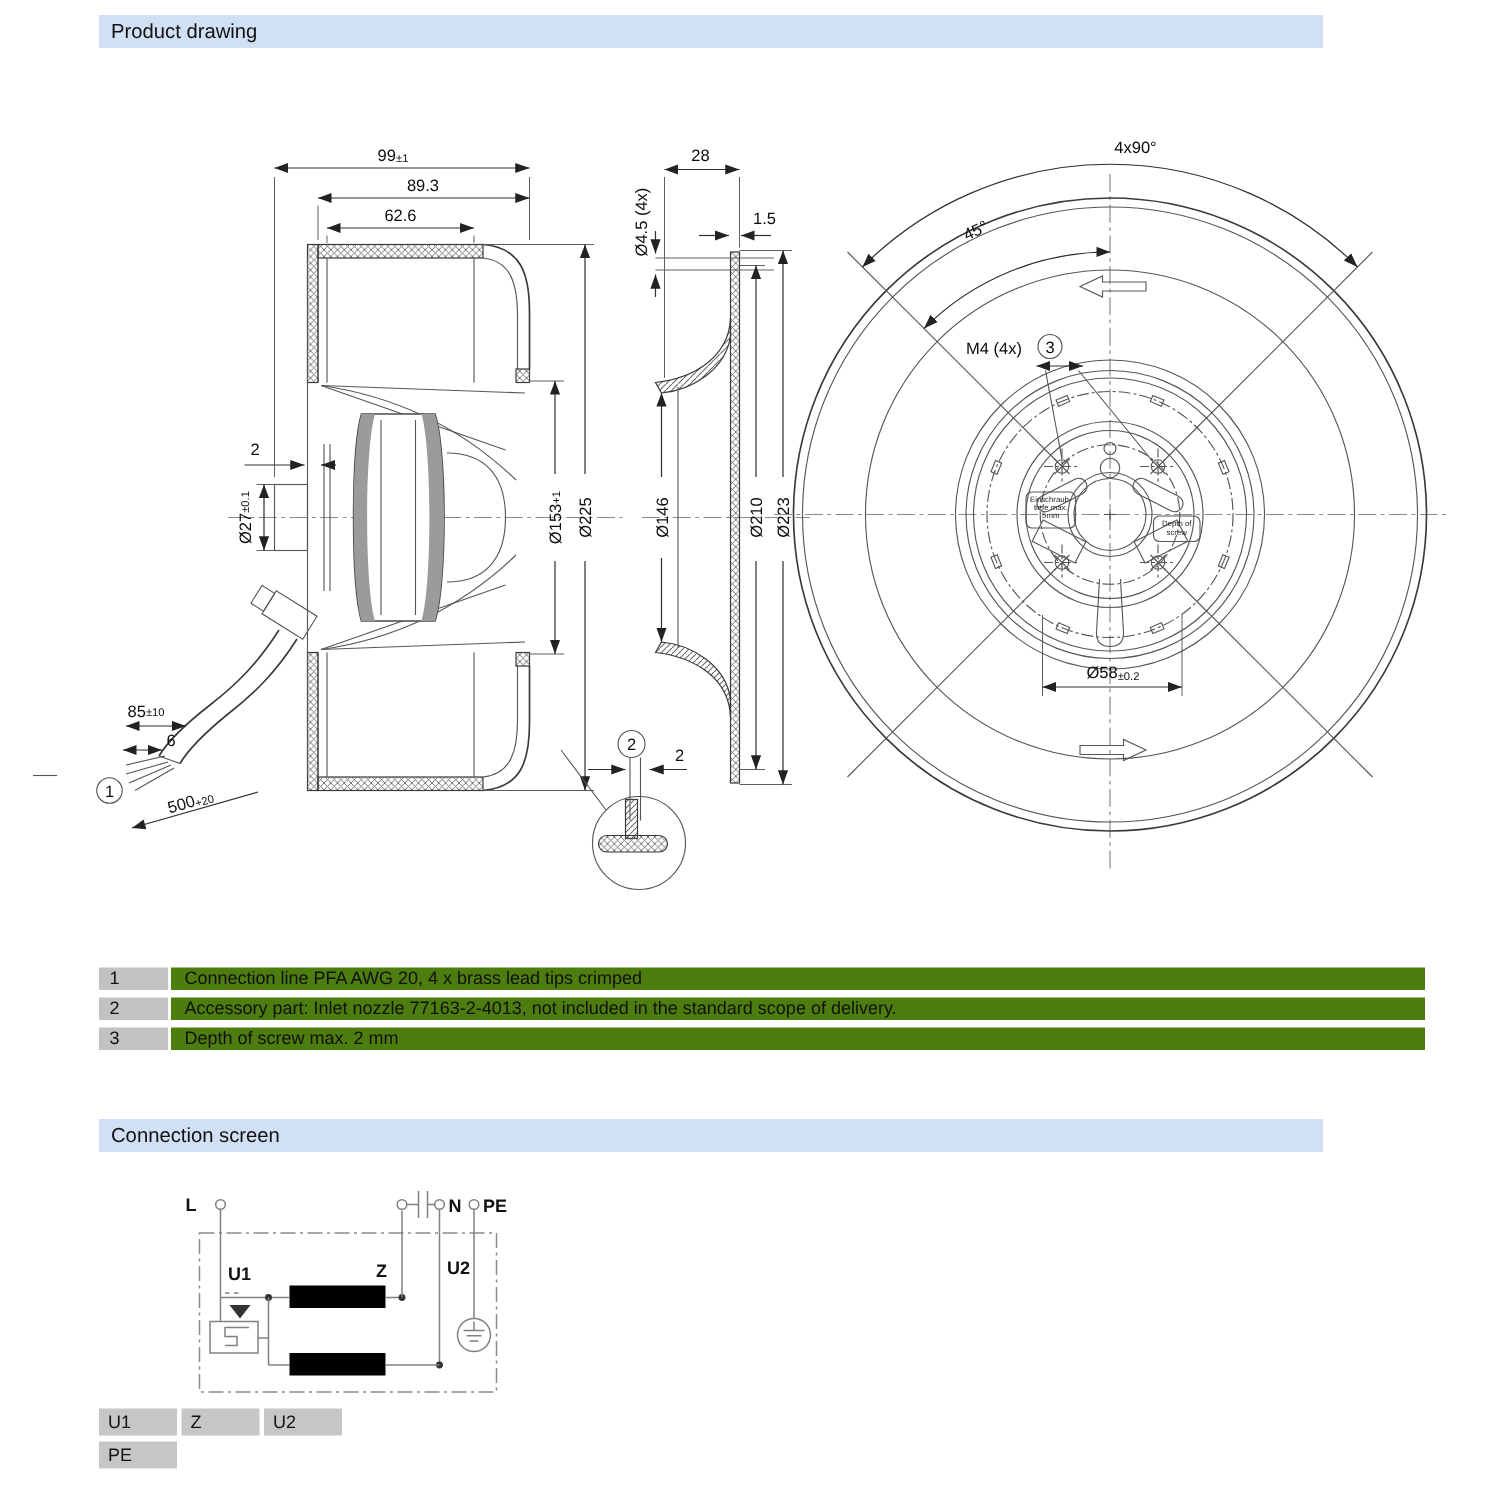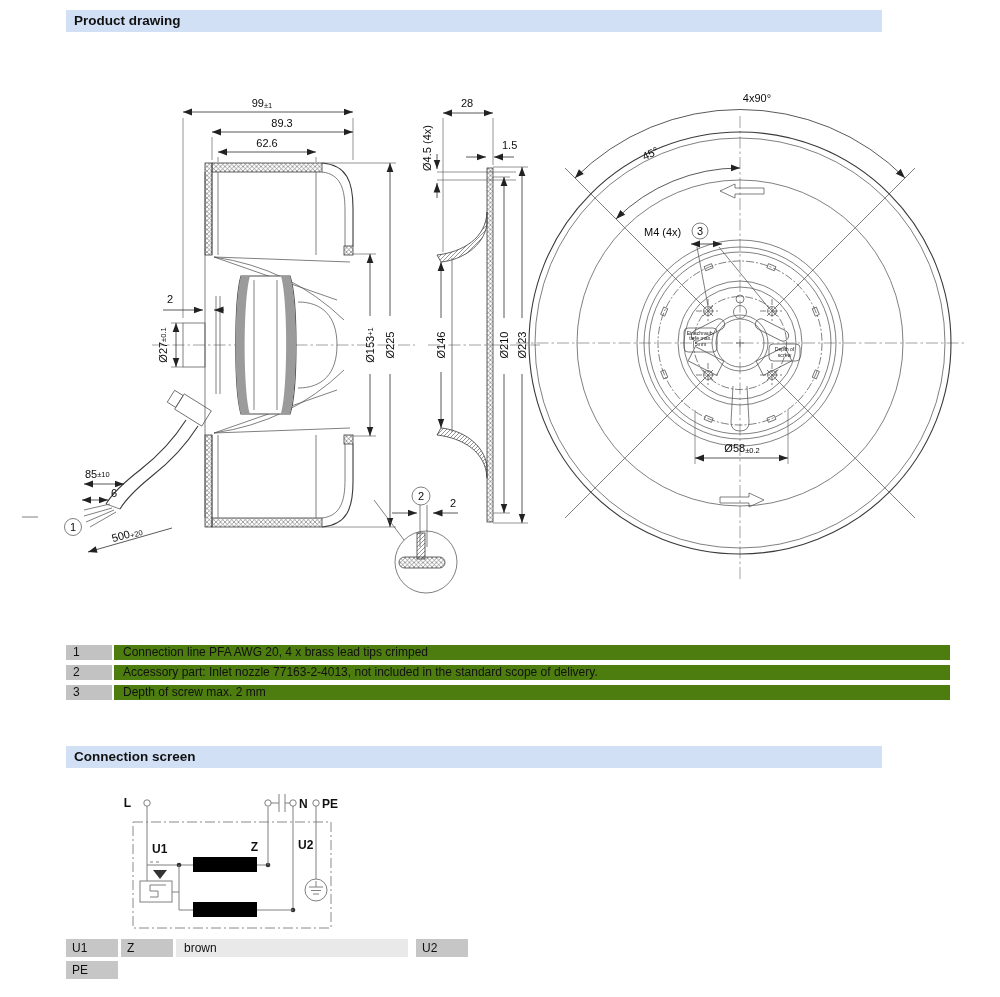--- a/index.html
+++ b/index.html
@@ -1,19 +1,19 @@
 <!DOCTYPE html>
 <html><head>
 <meta charset="utf-8">
 <style>
   html,body{margin:0;padding:0;background:#fff;}
   body{width:1000px;height:997px;position:relative;font-family:"Liberation Sans",sans-serif;color:#111;}
   svg text{font-family:"Liberation Sans",sans-serif;}
   .bar{position:absolute;left:66px;width:816px;height:22px;background:#d2e0f6;
-       font-weight:bold;font-size:13.5px;line-height:22px;padding-left:8px;box-sizing:border-box;}
+       font-weight:normal;font-size:13.5px;line-height:22px;padding-left:8px;box-sizing:border-box;}
   #bar-product{top:10px}
   #bar-conn{top:746px}
   #draw{position:absolute;left:0;top:0;}
   .notes{position:absolute;left:66px;top:645px;width:884px;}
   .note-row{display:flex;height:15px;margin-bottom:5px;font-size:12px;line-height:15px;}
   .note-ref{width:46px;flex:none;background:#c2c2c2;padding-left:7px;box-sizing:border-box;}
   .note-text{flex:1;background:#4d7c0f;padding-left:9px;margin-left:2px;}
   .wtable{position:absolute;left:66px;top:939px;width:884px;font-size:12px;}
   .wrow{display:flex;height:18px;line-height:18px;margin-bottom:4px;}
   .wlabel{width:52px;flex:none;background:#c6c6c6;padding-left:6px;box-sizing:border-box;margin-right:3px;}
@@ -367,19 +367,18 @@
 </div>
 
 <div class="bar" id="bar-conn">
   <span>Connection screen</span>
 </div>
 
 <div class="wtable">
   <div class="wrow">
     <div class="wlabel">U1</div>
     <div class="wlabel">Z</div>
-    <div class="wvalue">brown</div>
     <div class="wlabel">U2</div>
   </div>
   <div class="wrow">
     <div class="wlabel">PE</div>
   </div>
 </div>
 
 </body></html>

